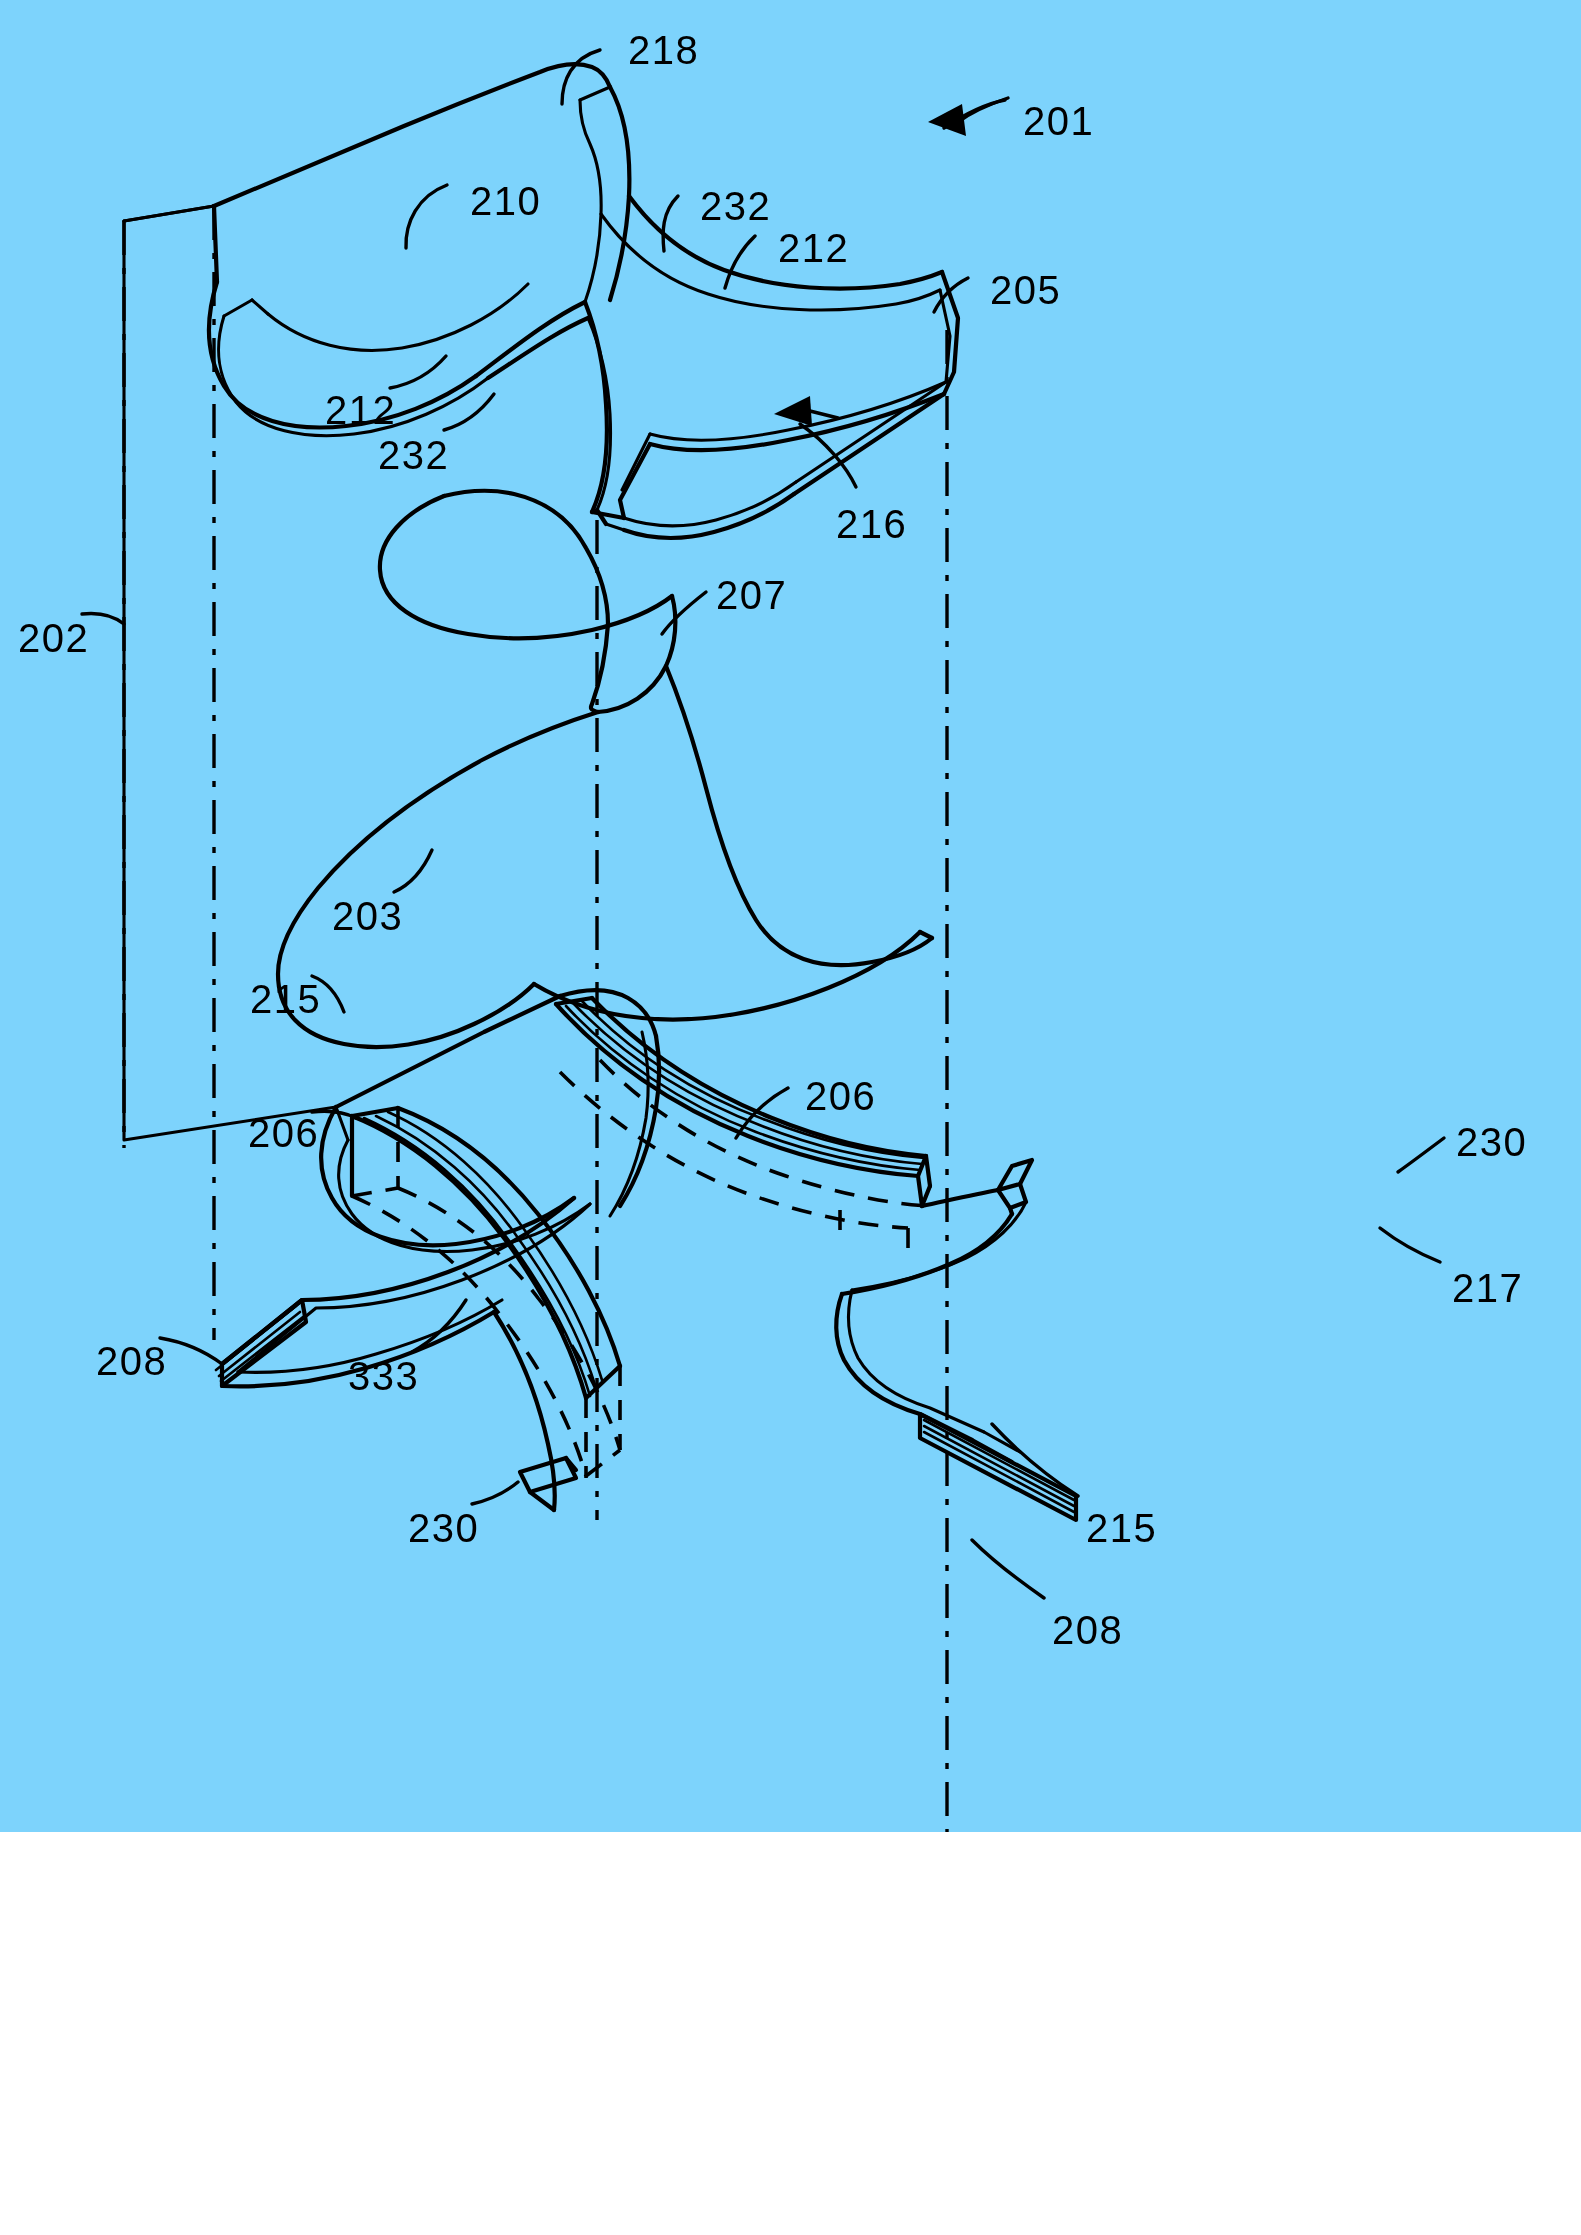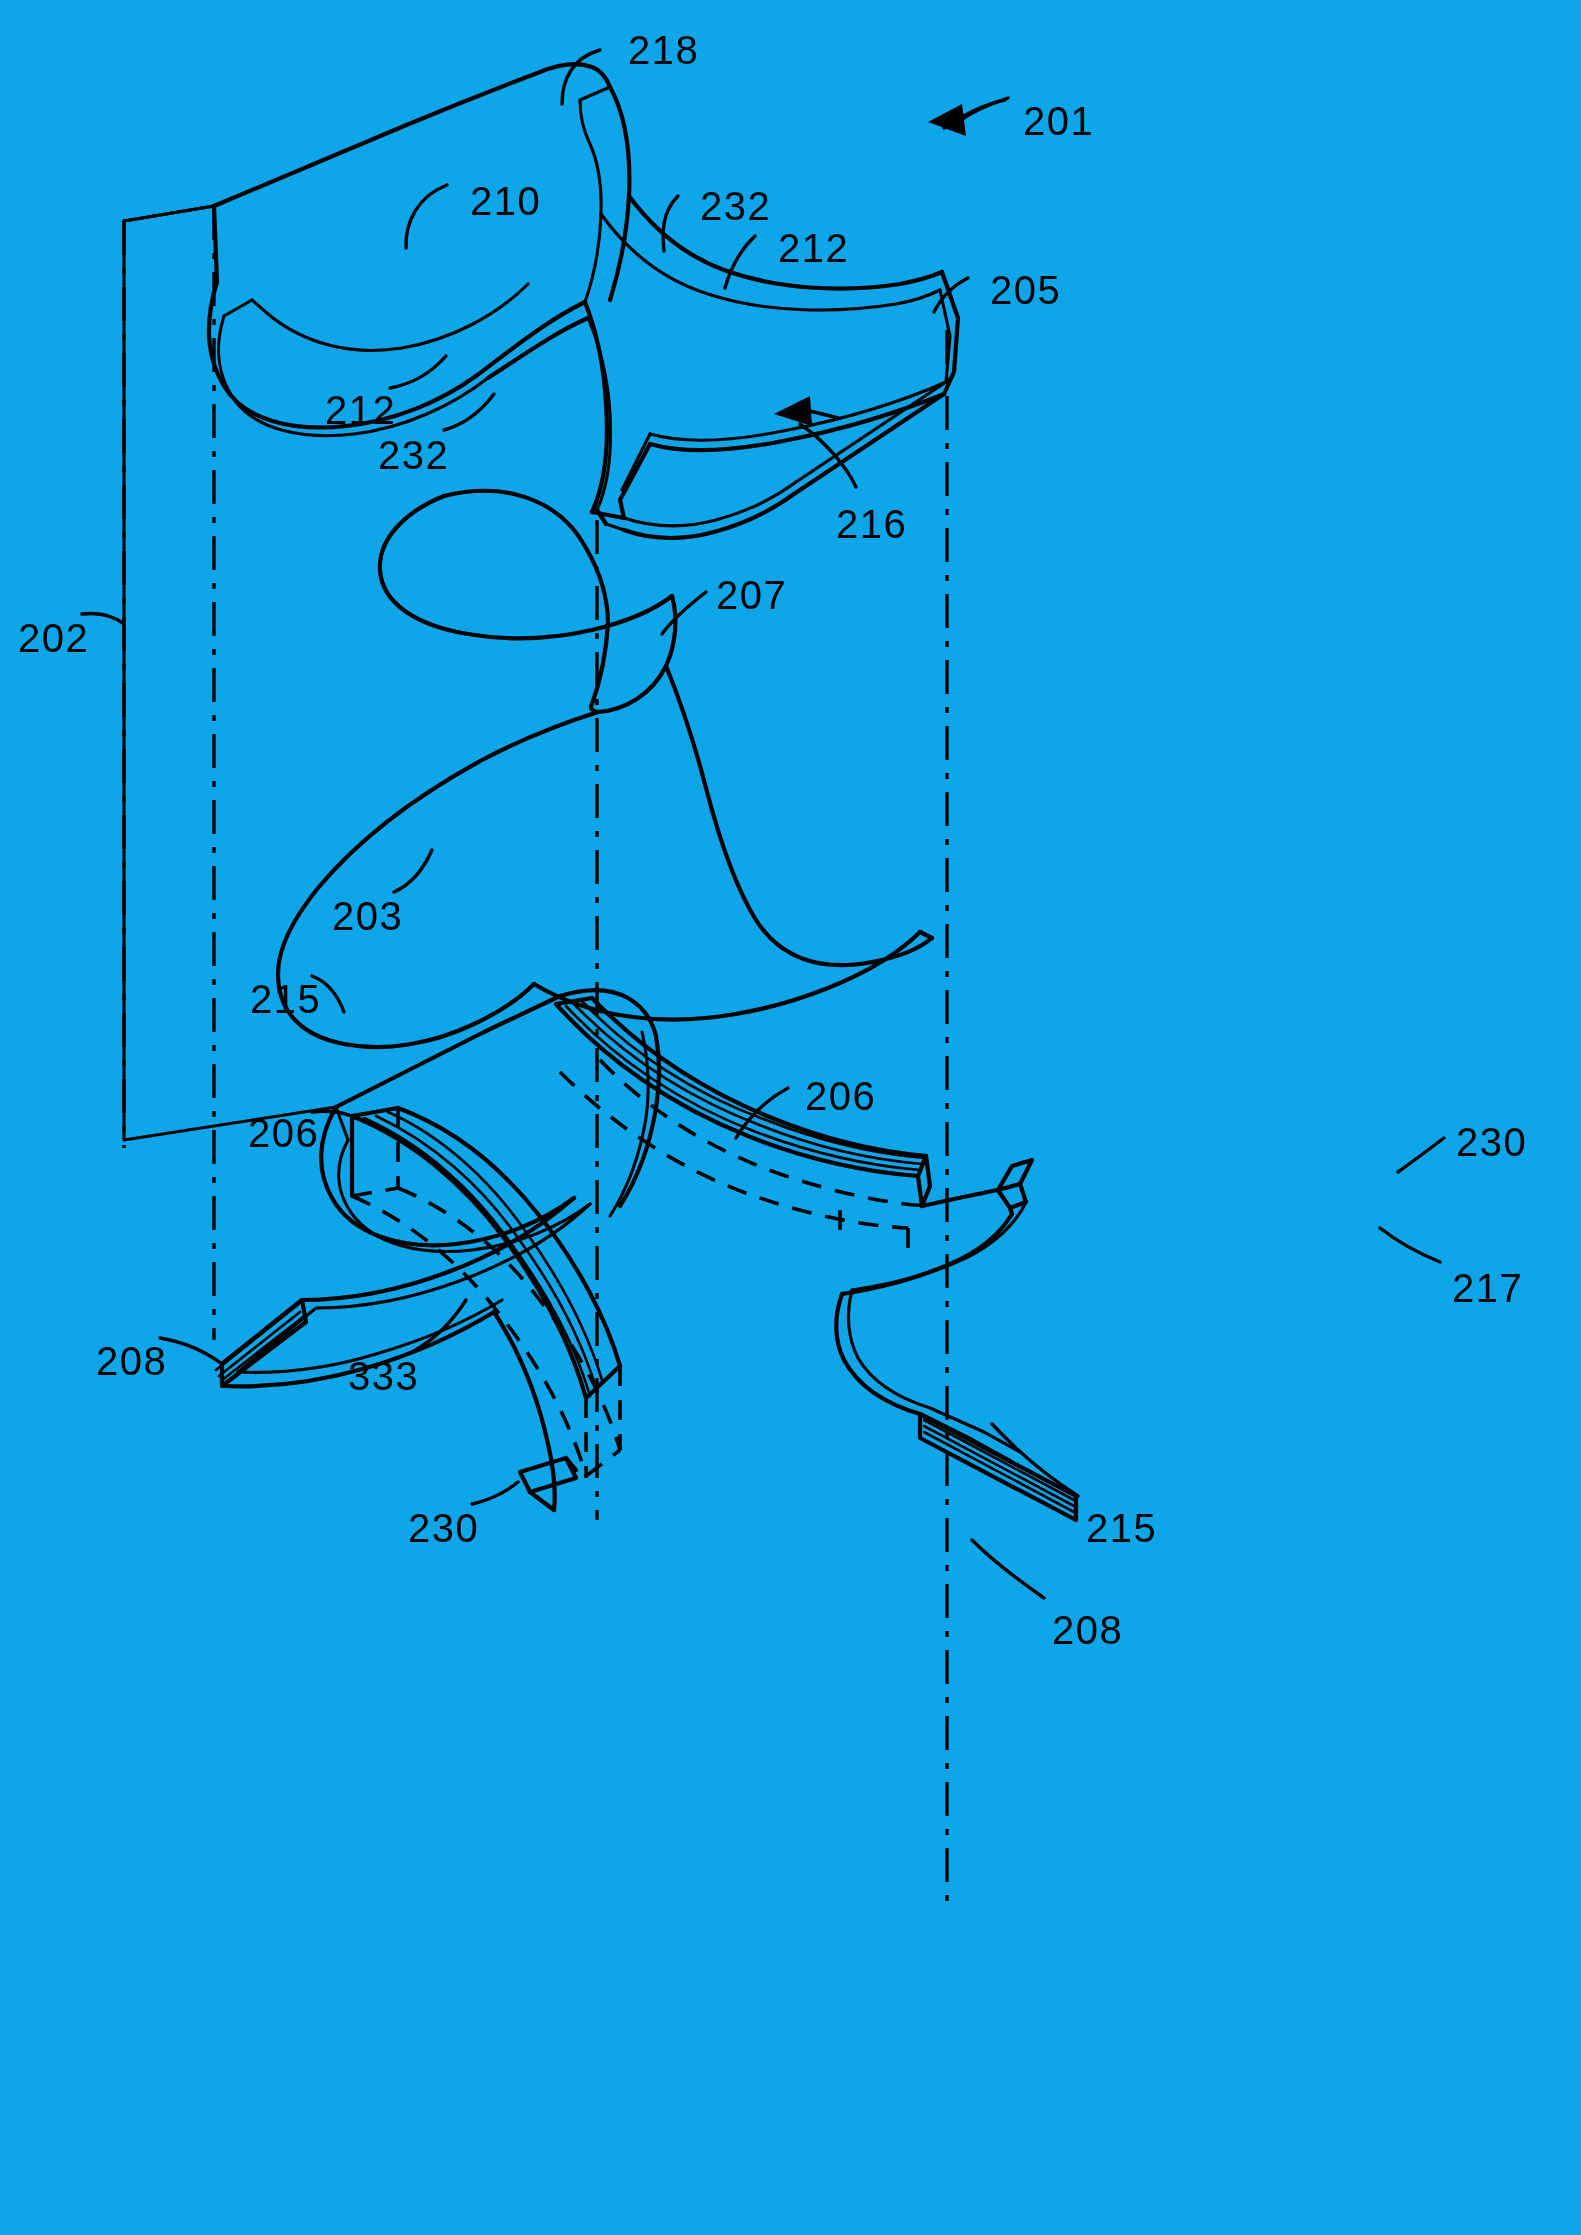--- a/index.html
+++ b/index.html
@@ -6,22 +6,22 @@
     margin: 0;
     padding: 0;
     background: #ffffff;
   }
   body {
     font-family: "Liberation Sans", sans-serif;
   }
   #figure-root {
     position: relative;
     width: 1581px;
-    height: 2235px;
-    background: #0ea5e9;
+    height: 1832px;
+    background: #7dd3fc;
     overflow: hidden;
   }
   #patent-svg {
     display: block;
     width: 1581px;
     height: 2235px;
   }
   .outline {
     fill: none;
     stroke: #000000;

